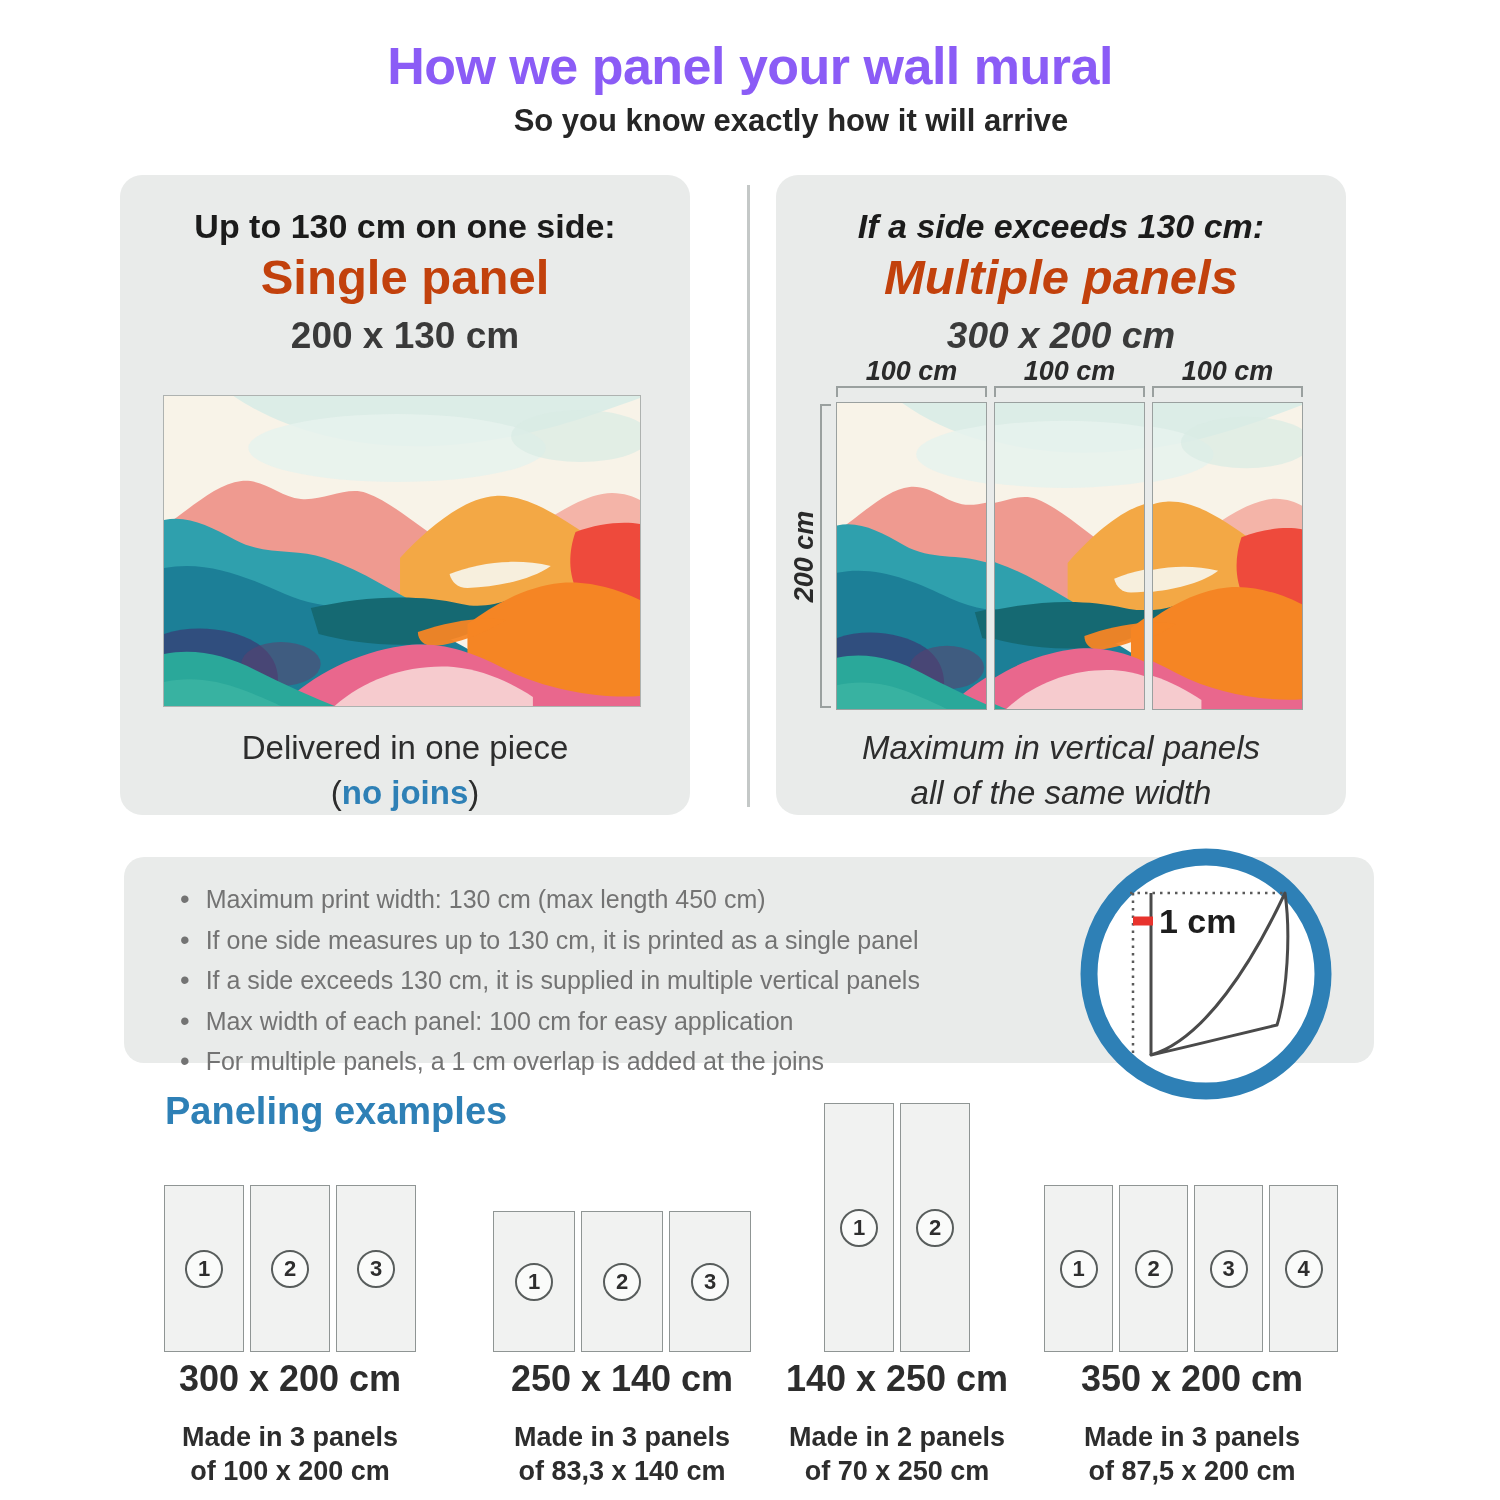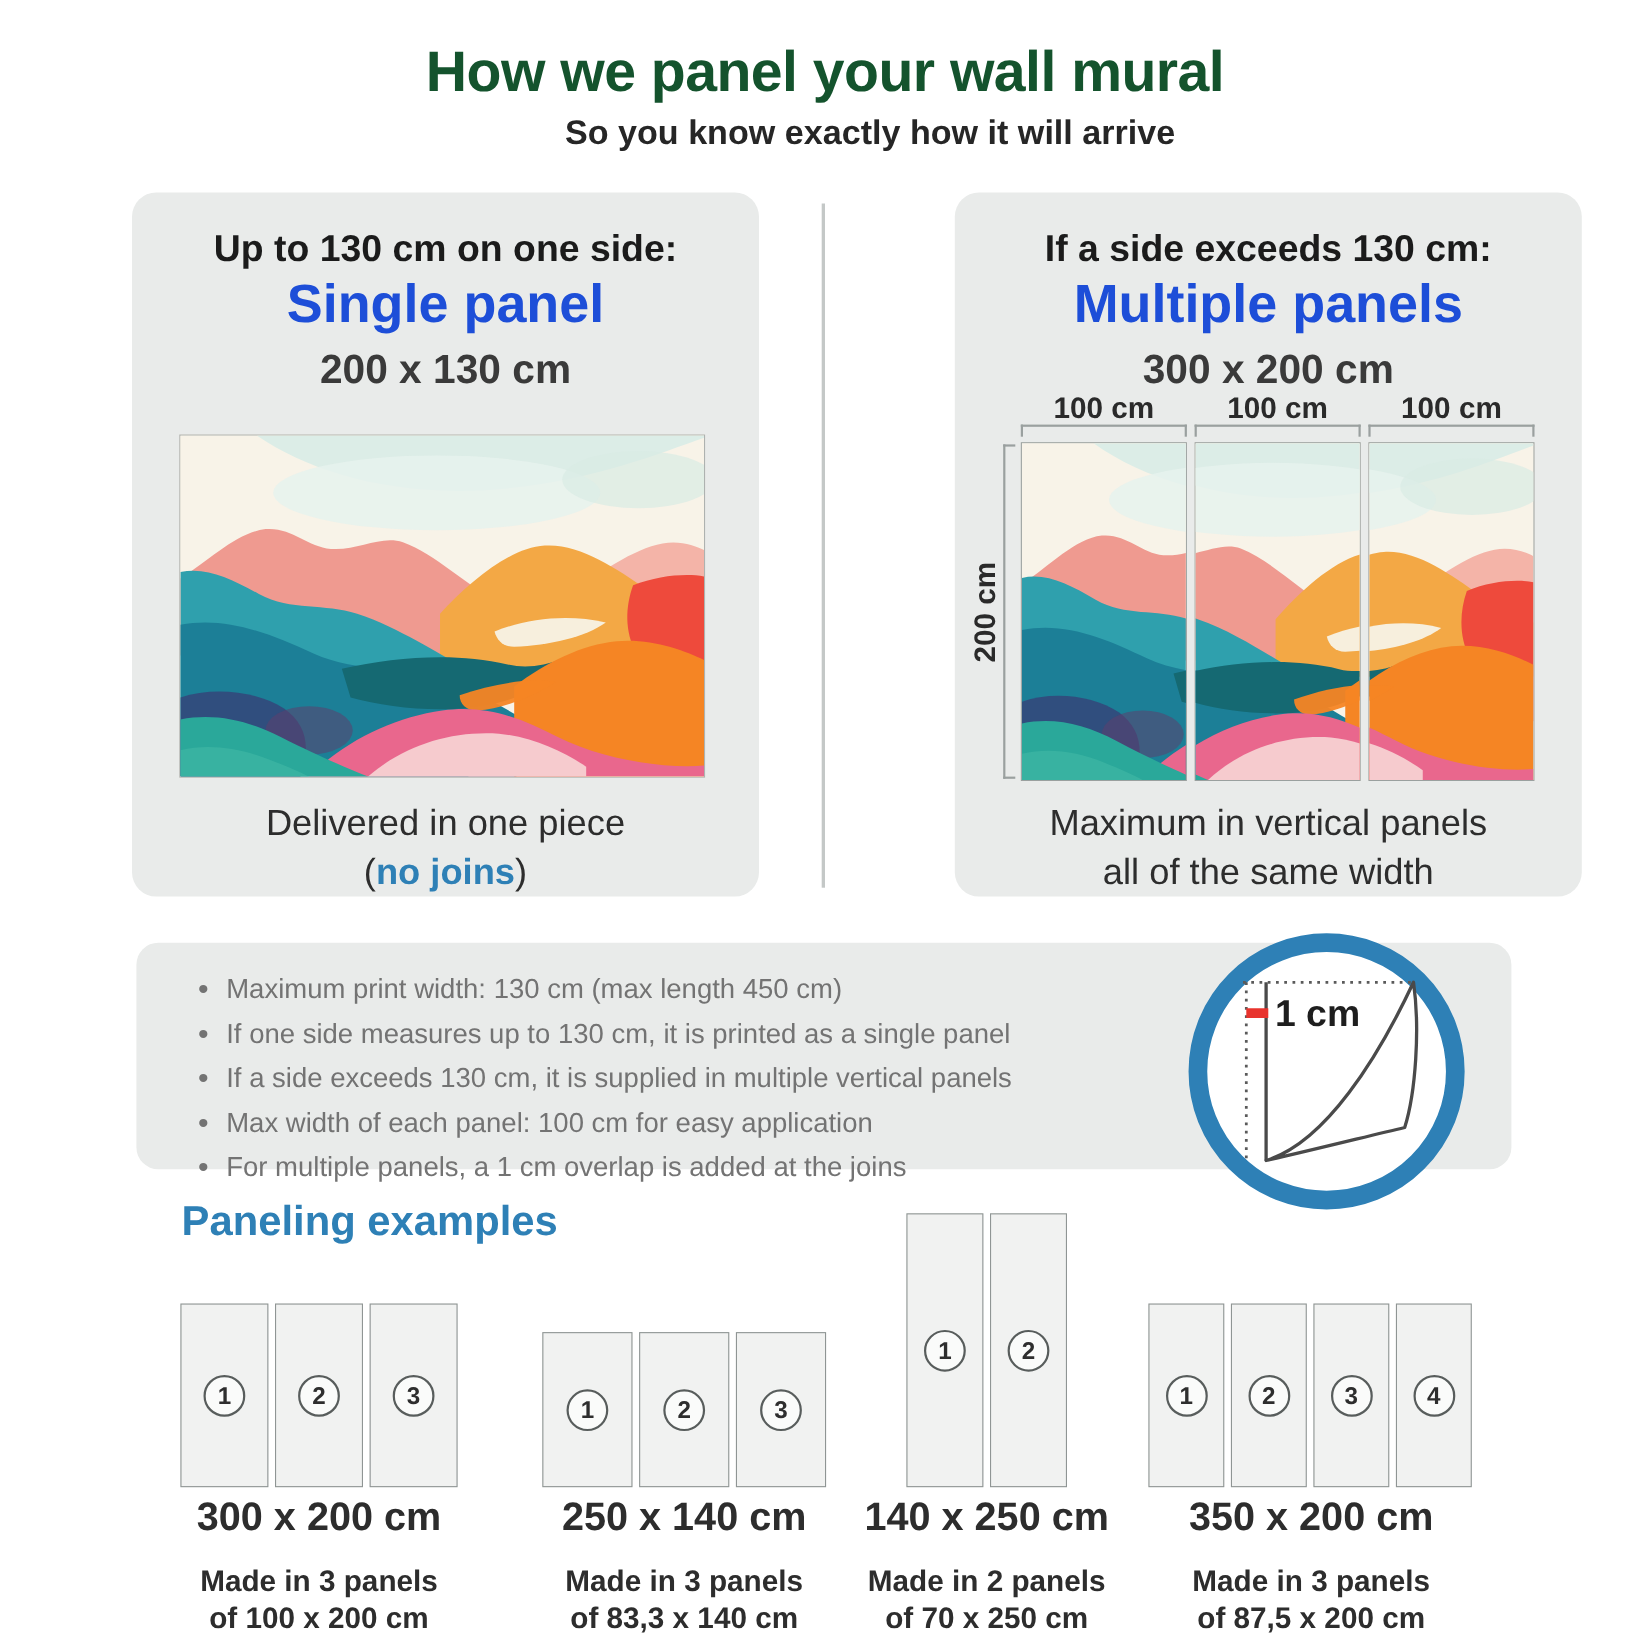--- a/index.html
+++ b/index.html
@@ -1,34 +1,34 @@
 <!DOCTYPE html>
 <html><head>
 <meta charset="utf-8">
 <style>
   html,body{margin:0;padding:0;background:#ffffff;}
   .stage{position:relative;width:1500px;height:1500px;background:#ffffff;overflow:hidden;
          font-family:"Liberation Sans", sans-serif;color:#242424;}
 
   
   .title{position:absolute;top:36px;left:0;width:100%;text-align:center;
-         font-size:52px;font-weight:800;color:#14532d;letter-spacing:-0.5px;}
+         font-size:52px;font-weight:800;color:#8b5cf6;letter-spacing:-0.5px;}
   .subtitle{position:absolute;top:103px;left:0;width:100%;text-align:center;
             font-size:31px;font-weight:600;color:#262626;padding-left:41px;}
 
   
   .card{position:absolute;top:175px;width:570px;height:640px;background:#e9ebea;border-radius:22px;}
   .card-left{left:120px;}
-  .card-right{left:868px;}
+  .card-right{left:776px;font-style:italic;}
   .divider{position:absolute;left:747px;top:185px;width:3px;height:622px;background:#c4c8c7;}
 
   .kicker{position:absolute;top:32px;left:0;width:100%;text-align:center;
           font-size:34px;font-weight:800;color:#1b1b1b;}
   .card-heading{position:absolute;top:74px;left:0;width:100%;text-align:center;
-                font-size:49px;font-weight:800;color:#1d4ed8;}
+                font-size:49px;font-weight:800;color:#c2410c;}
   .card-size{position:absolute;top:140px;left:0;width:100%;text-align:center;
              font-size:37px;font-weight:800;color:#3a3a3a;}
 
   .mural-single{position:absolute;left:43px;top:220px;width:478px;height:312px;
                 border:1px solid #aeb2b0;box-sizing:border-box;background:#f8f3e8;}
   .mural-single svg{display:block;width:100%;height:100%;}
 
   
   .wlabel{position:absolute;top:181px;width:151px;text-align:center;
           font-size:27px;font-weight:600;color:#2a2a2a;}

